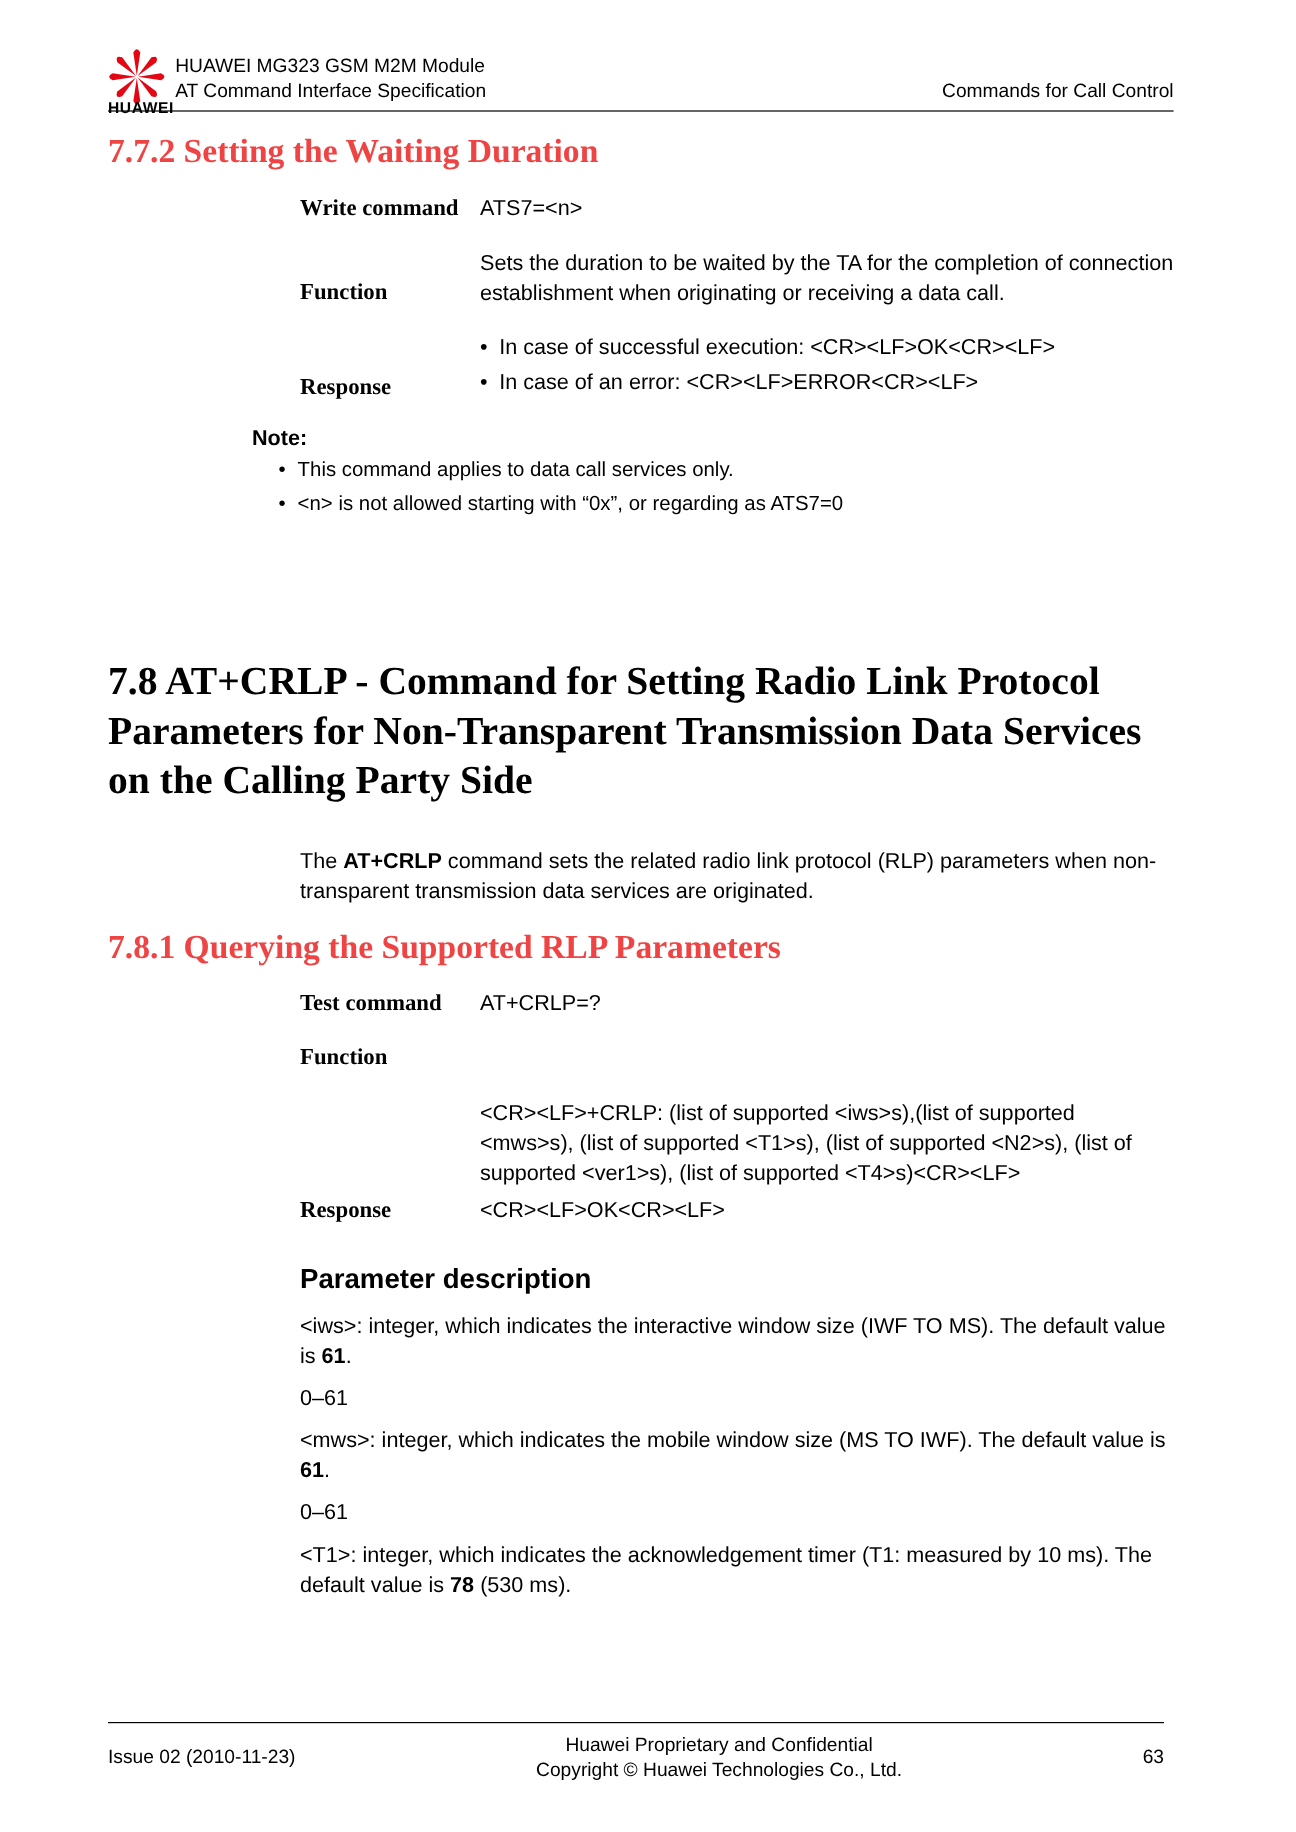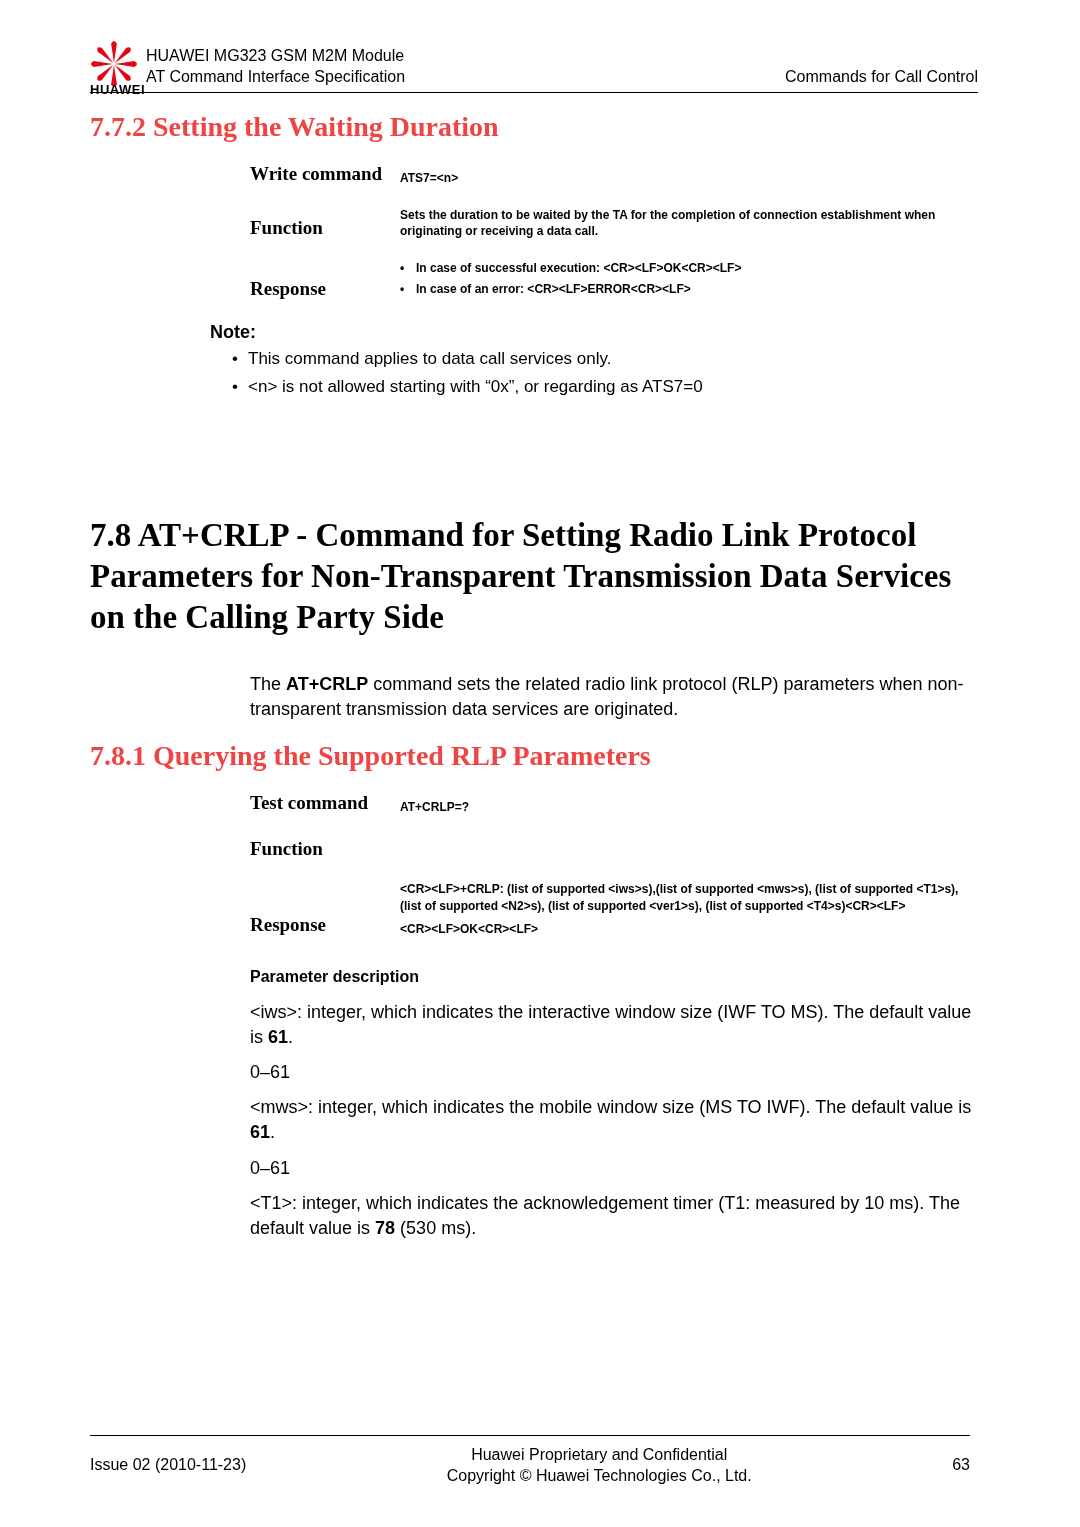--- a/index.html
+++ b/index.html
@@ -71,24 +71,23 @@
   .def-label {
     width: 150px;
     font-family: "Times New Roman", Times, serif;
     font-weight: bold;
     font-size: 19px;
     flex-shrink: 0;
     line-height: 1.35;
   }
   .def-value {
     font-family: Arial, Helvetica, sans-serif;
-    font-size: 12px;
+    font-size: 18px;
     line-height: 1.4;
     flex: 1;
-    font-weight: bold;
   }
   .def-value .bullet-line {
     display: flex;
     align-items: flex-start;
     margin-bottom: 4px;
   }
   .def-value .bullet-dot {
     width: 16px;
     flex-shrink: 0;
   }
@@ -119,21 +118,21 @@
     font-family: Arial, Helvetica, sans-serif;
     font-size: 18px;
     line-height: 1.4;
     margin-bottom: 18px;
   }
   .bold { font-weight: bold; }
   .param-heading {
     margin-left: 160px;
     font-family: Arial, Helvetica, sans-serif;
     font-weight: bold;
-    font-size: 16px;
+    font-size: 23px;
     margin-top: 30px;
     margin-bottom: 14px;
   }
   .param-text {
     margin-left: 160px;
     font-family: Arial, Helvetica, sans-serif;
     font-size: 18px;
     line-height: 1.4;
     margin-bottom: 10px;
   }

